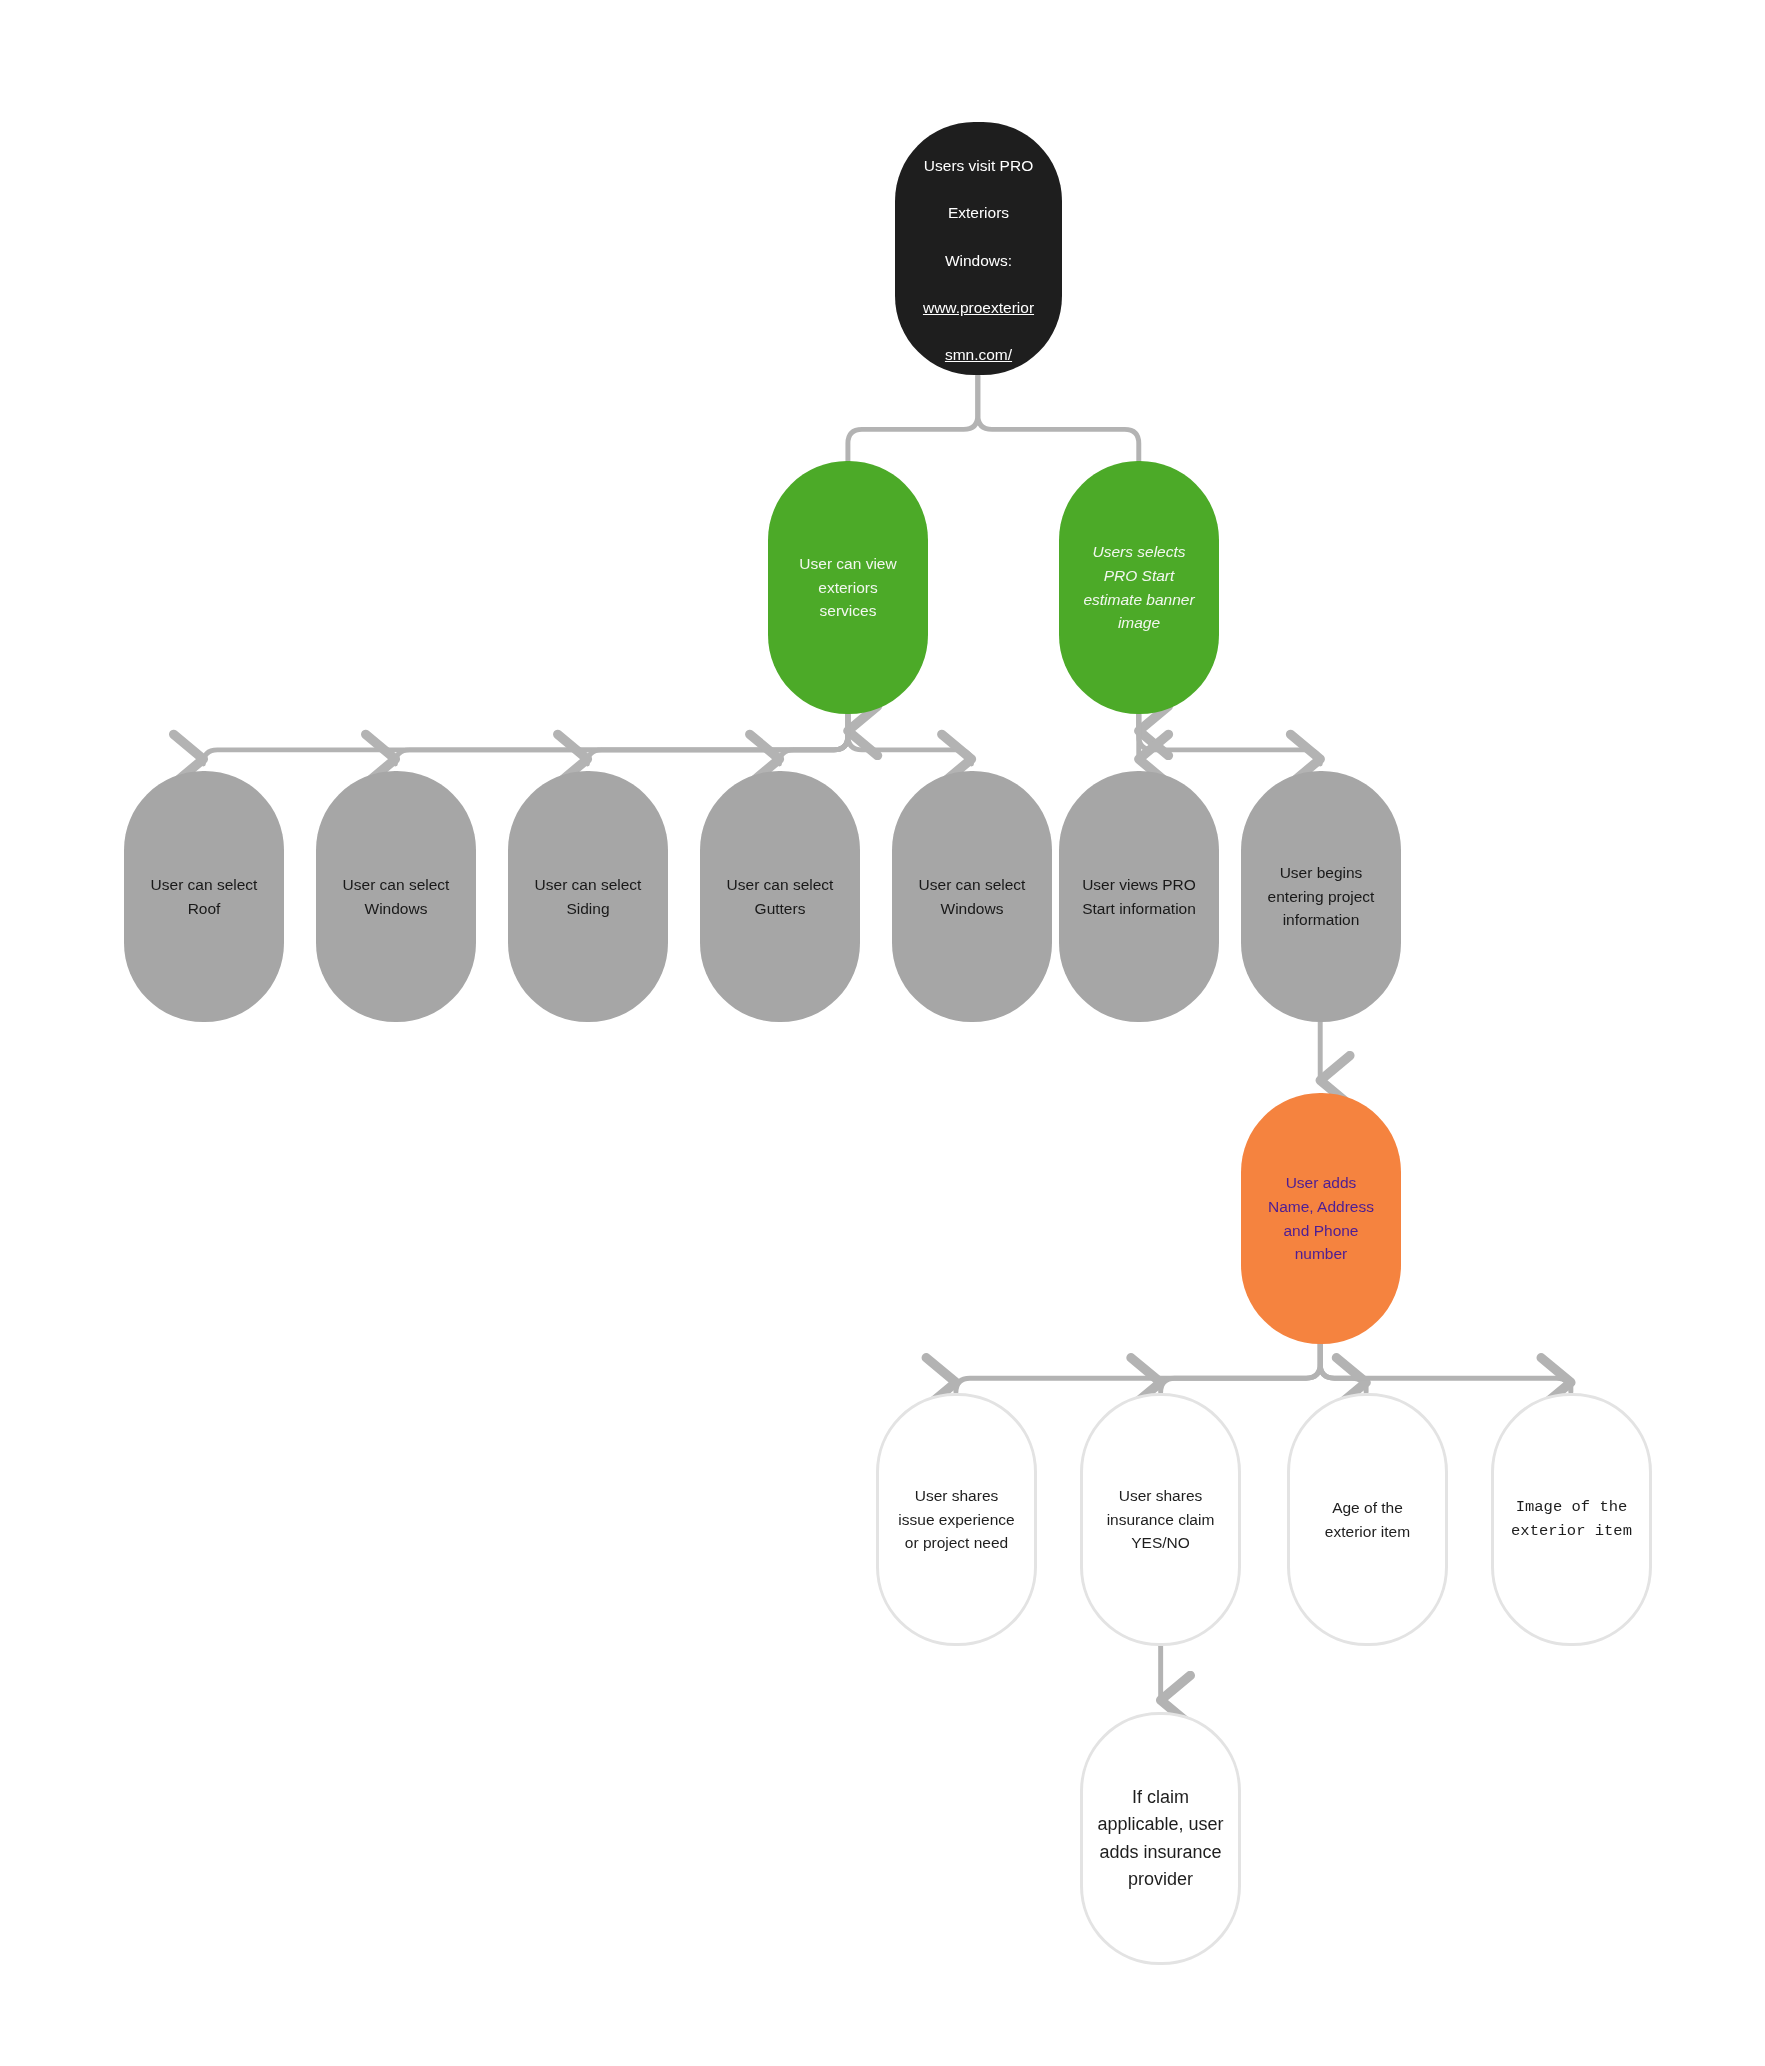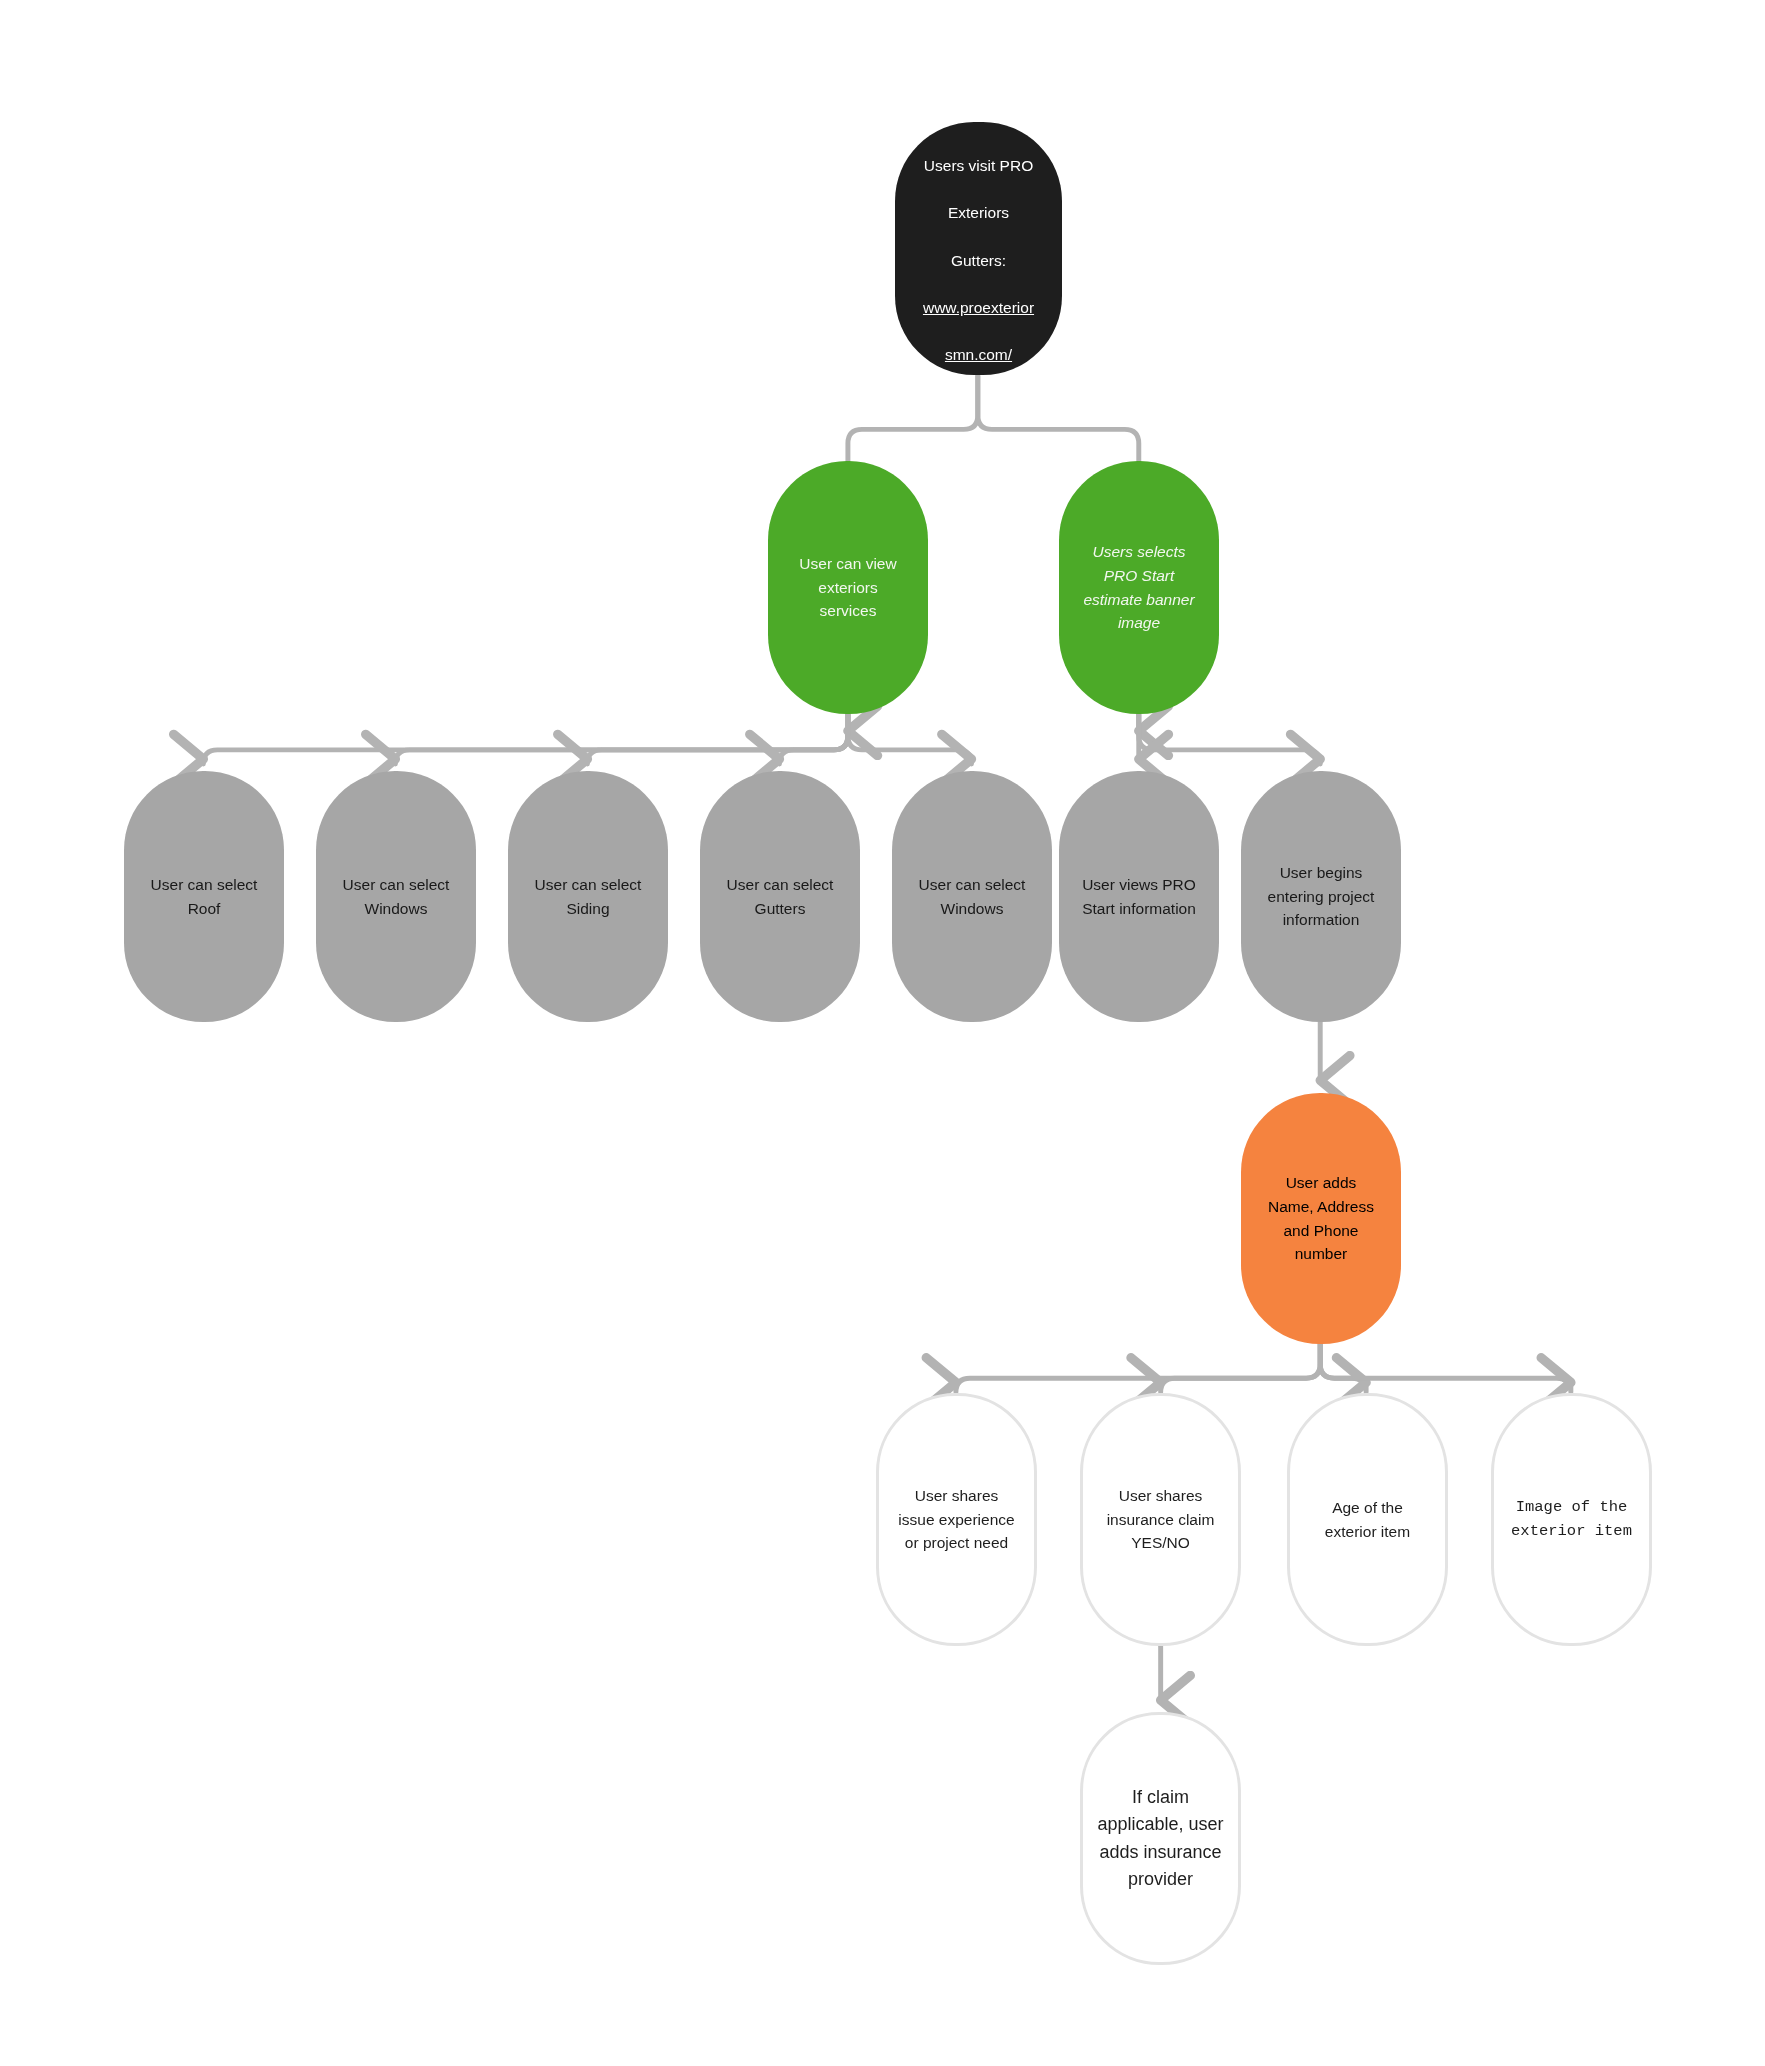--- a/index.html
+++ b/index.html
@@ -48,21 +48,21 @@
     background: #4caf28;
     background: #4caa28;
     color: #f2f7ef;
   }
   .n-gray {
     background: #a6a6a6;
     color: #191919;
   }
   .n-orange {
     background: #f5833f;
-    color: #000000;
+    color: #4c1d95;
     justify-content: center;
   }
   .n-white {
     background: #ffffff;
     color: #1e1e1e;
     border: 3.5px solid #e3e3e3;
   }
   .url-line {
     text-decoration: underline;
   }
@@ -100,21 +100,21 @@
       <path d="M1870,1902 L1870,1932 Q1870,1952 1890,1952 L2205,1952 Q2225,1952 2225,1972 L2225,1958" marker-end="url(#arrow)"></path>
 
       <path d="M1644,2332 L1644,2408" marker-end="url(#arrow)"></path>
     </g>
   </svg>
 
   <div class="node n-black" style="left:895px; top:122px; width:167px; height:253px; font-size:15.5px;">
     <span class="label">
       <span>Users visit PRO</span><br>
       <span>Exteriors</span><br>
-      <span>Gutters:</span><br>
+      <span>Windows:</span><br>
       <span class="url-line">www.proexterior</span><br>
       <span class="url-line">smn.com/</span>
     </span>
   </div>
 
   <div class="node n-green" style="left:768px; top:461px; width:160px; height:253px; font-size:15.5px;text-align:center;">
     <span class="label">User can view
 exteriors
 services</span>
   </div>

